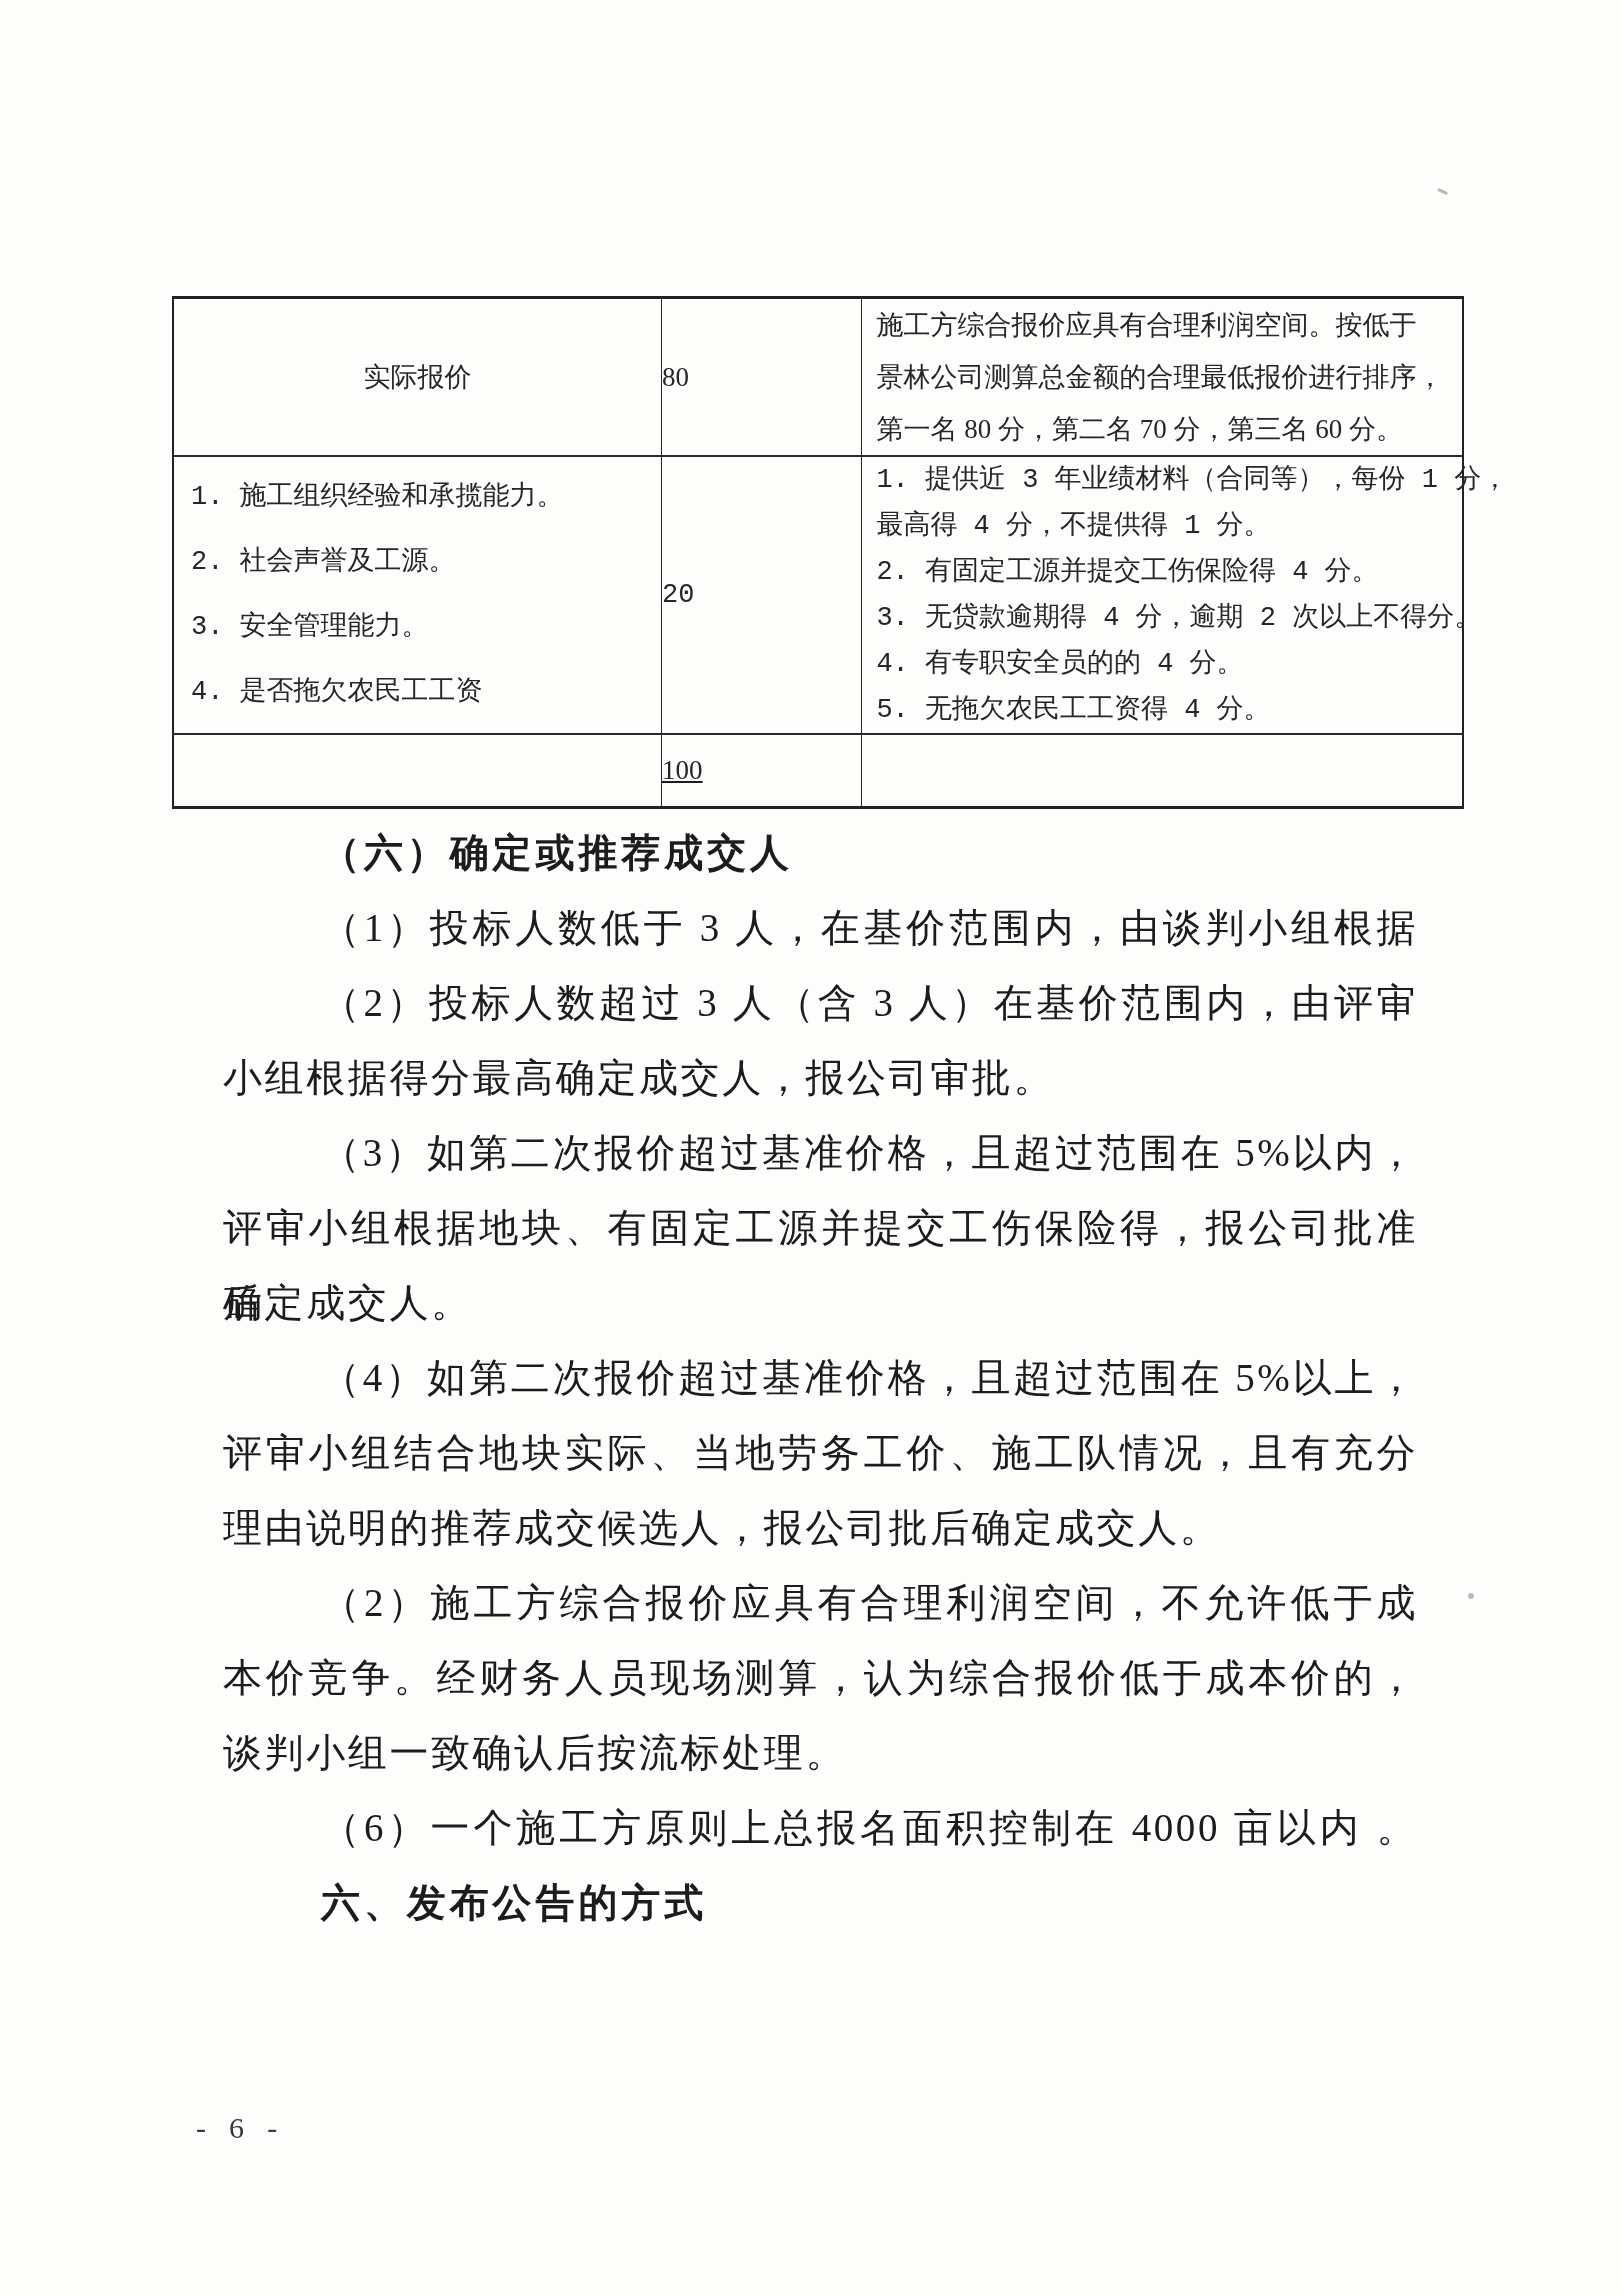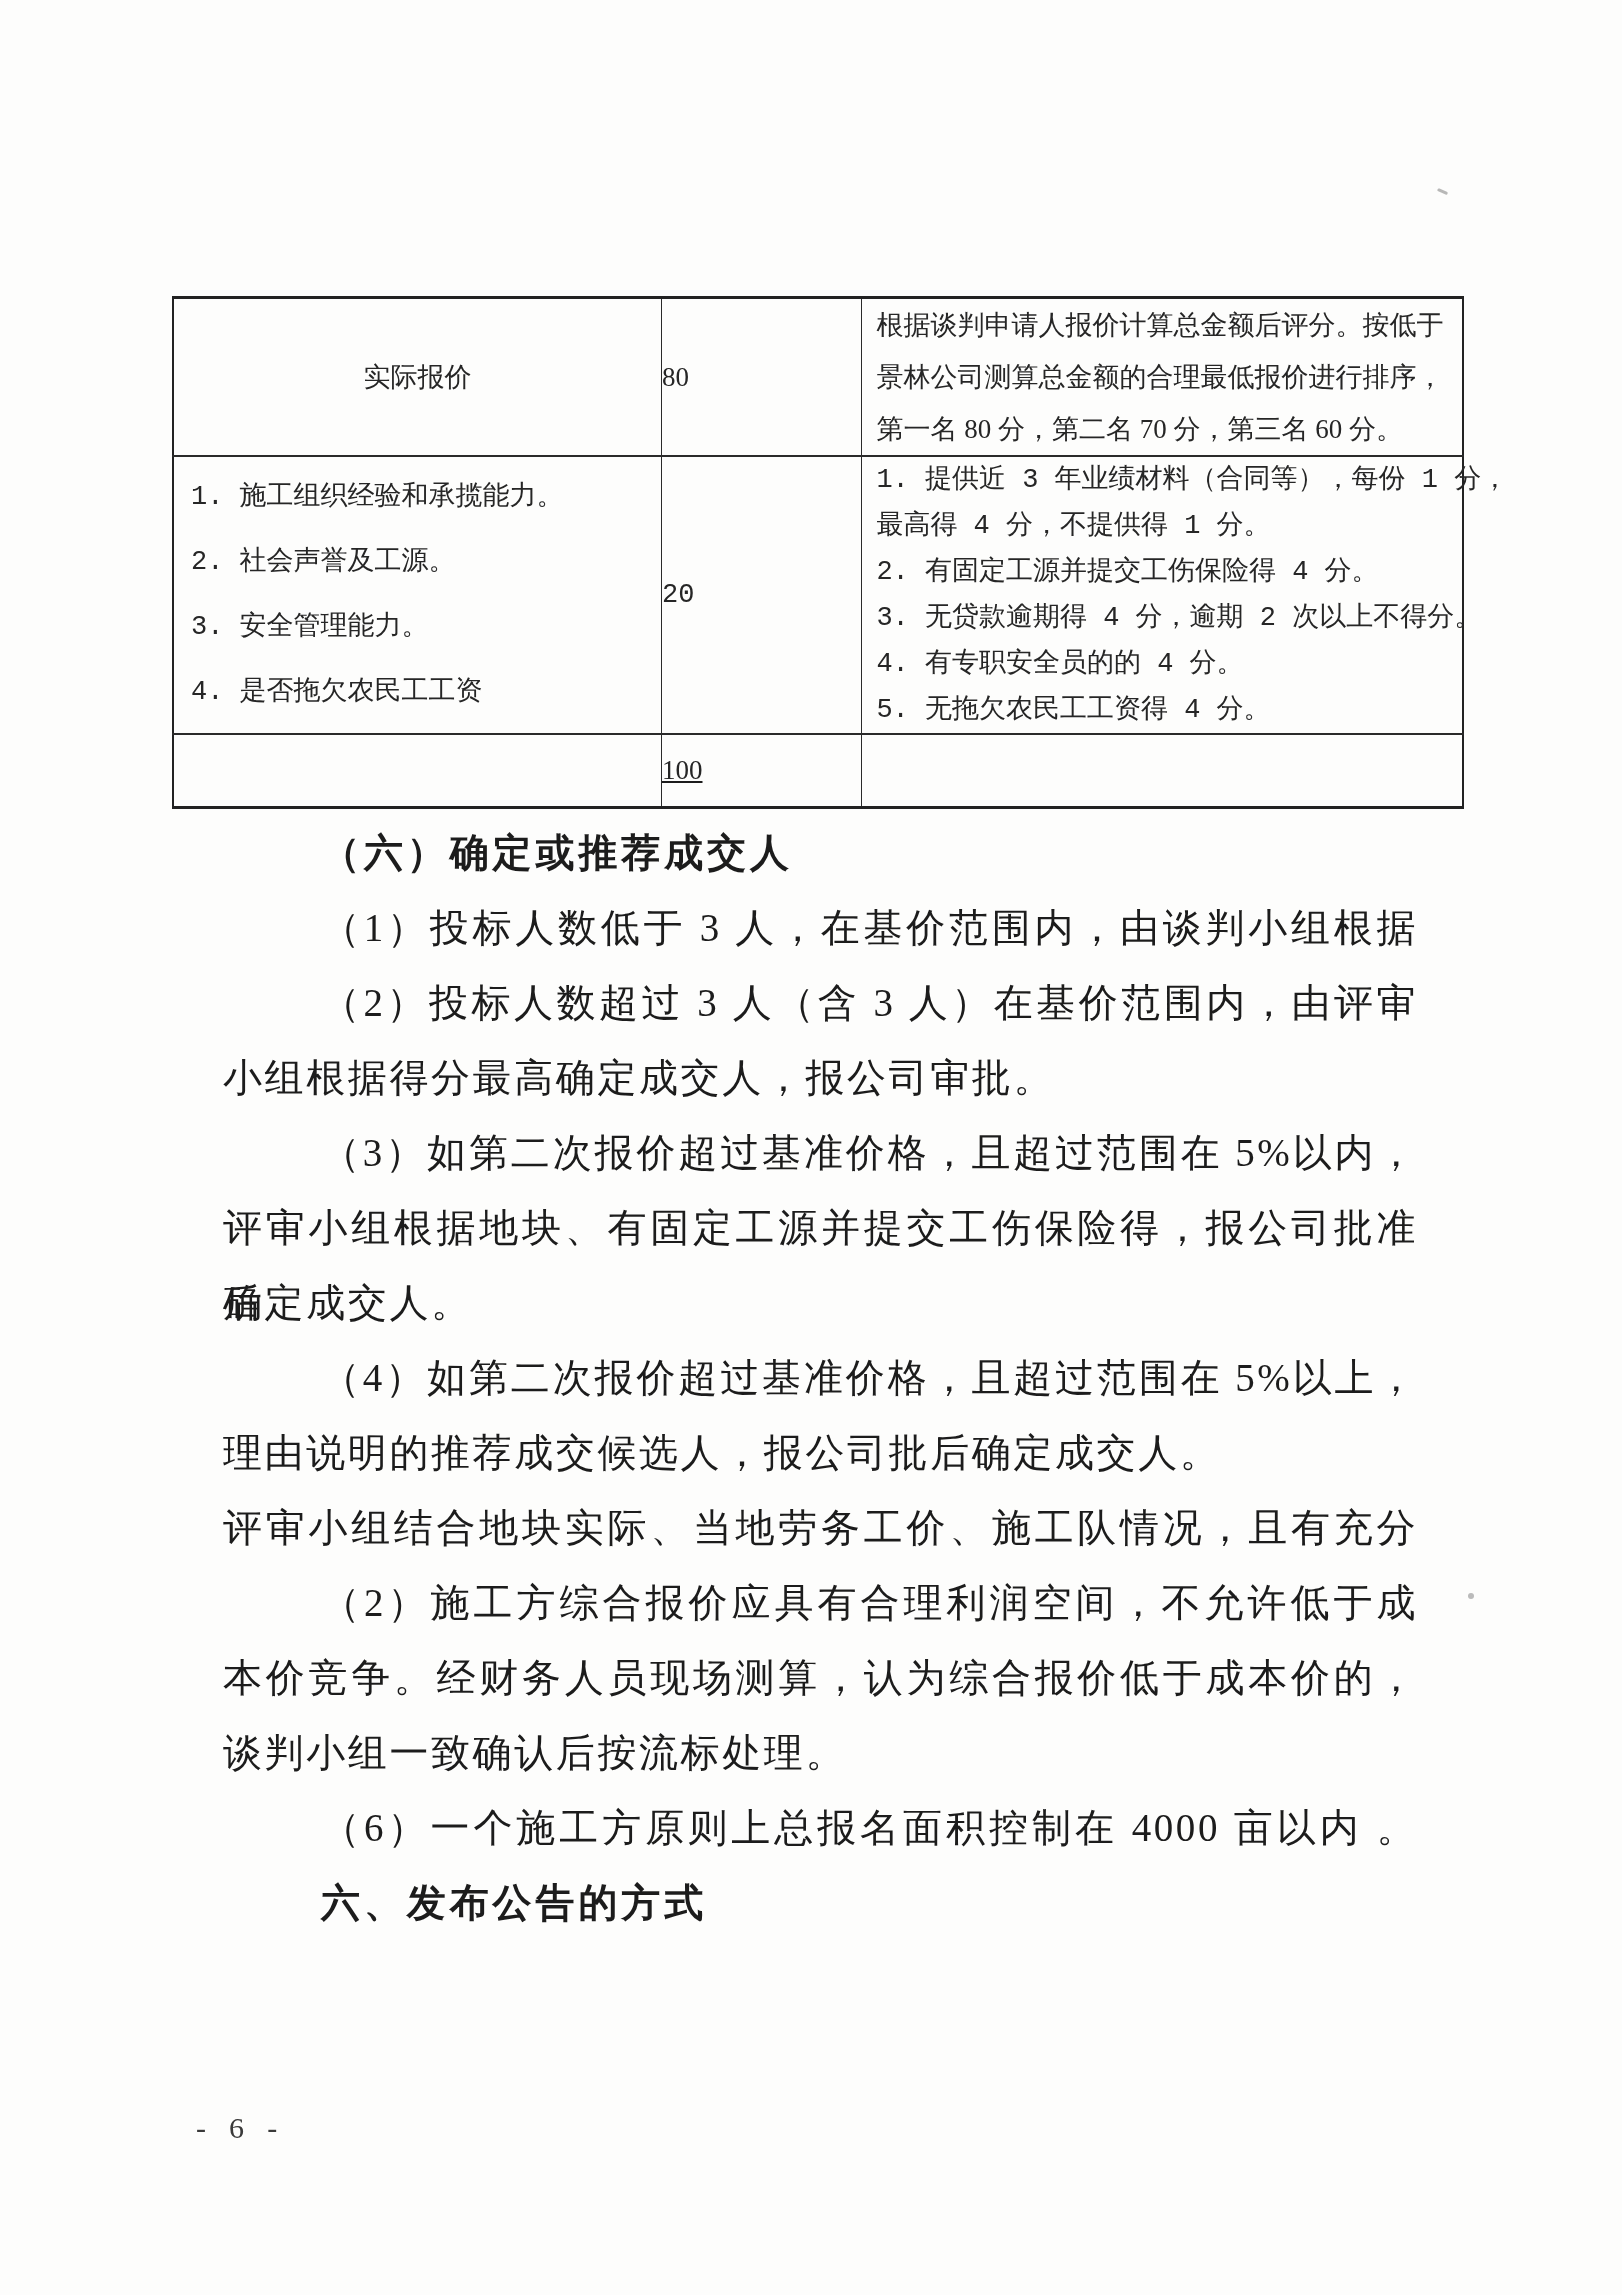--- a/index.html
+++ b/index.html
@@ -94,21 +94,21 @@
   <table class="score-table">
     <tbody>
         <tr class="r1">
       <td class="c1">
         <div class="cell-center">实际报价</div>
       </td>
       <td class="c2">
         <div>80</div>
       </td>
       <td class="c3">
-        <div class="mline">根据谈判申请人报价计算总金额后评分。按低于</div>
+        <div class="mline">施工方综合报价应具有合理利润空间。按低于</div>
         <div class="mline">景林公司测算总金额的合理最低报价进行排序，</div>
         <div class="mline">第一名 80 分，第二名 70 分，第三名 60 分。</div>
       </td>
     </tr>
     <tr class="r2">
       <td class="c1">
         <div class="citem">1. 施工组织经验和承揽能力。</div>
         <div class="citem">2. 社会声誉及工源。</div>
         <div class="citem">3. 安全管理能力。</div>
         <div class="citem">4. 是否拖欠农民工工资</div>
@@ -141,22 +141,22 @@
     <div class="line indent fill">（1）投标人数低于 3 人，在基价范围内，由谈判小组根据</div>
 
     <div class="line indent fill">（2）投标人数超过 3 人（含 3 人）在基价范围内，由评审</div>
     <div class="line">小组根据得分最高确定成交人，报公司审批。</div>
 
     <div class="line indent fill">（3）如第二次报价超过基准价格，且超过范围在 5%以内，</div>
     <div class="line fill">评审小组根据地块、有固定工源并提交工伤保险得，报公司批准后</div>
     <div class="line">确定成交人。</div>
 
     <div class="line indent fill">（4）如第二次报价超过基准价格，且超过范围在 5%以上，</div>
+    <div class="line fill">评审小组结合地块实际、当地劳务工价、施工队情况，且有充分</div>
     <div class="line">理由说明的推荐成交候选人，报公司批后确定成交人。</div>
-    <div class="line fill">评审小组结合地块实际、当地劳务工价、施工队情况，且有充分</div>
 
     <div class="line indent fill">（2）施工方综合报价应具有合理利润空间，不允许低于成</div>
     <div class="line fill">本价竞争。经财务人员现场测算，认为综合报价低于成本价的，</div>
     <div class="line">谈判小组一致确认后按流标处理。</div>
 
     <div class="line indent fill">（6）一个施工方原则上总报名面积控制在 4000 亩以内 。</div>
 
     <div class="line bold indent">六、发布公告的方式</div>
   </div>
 

